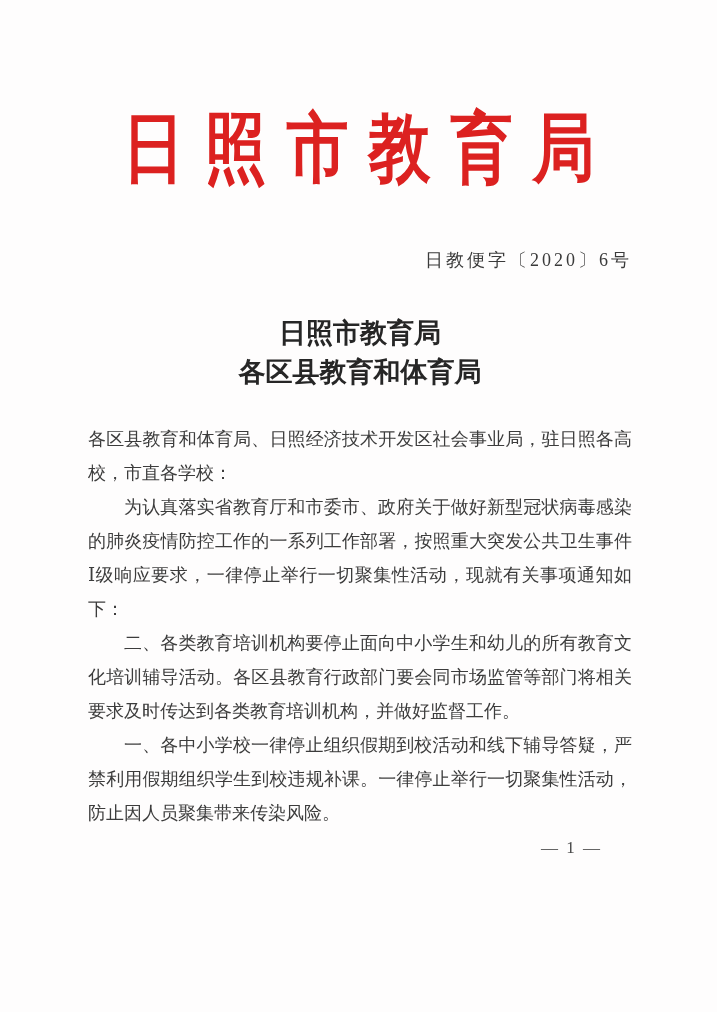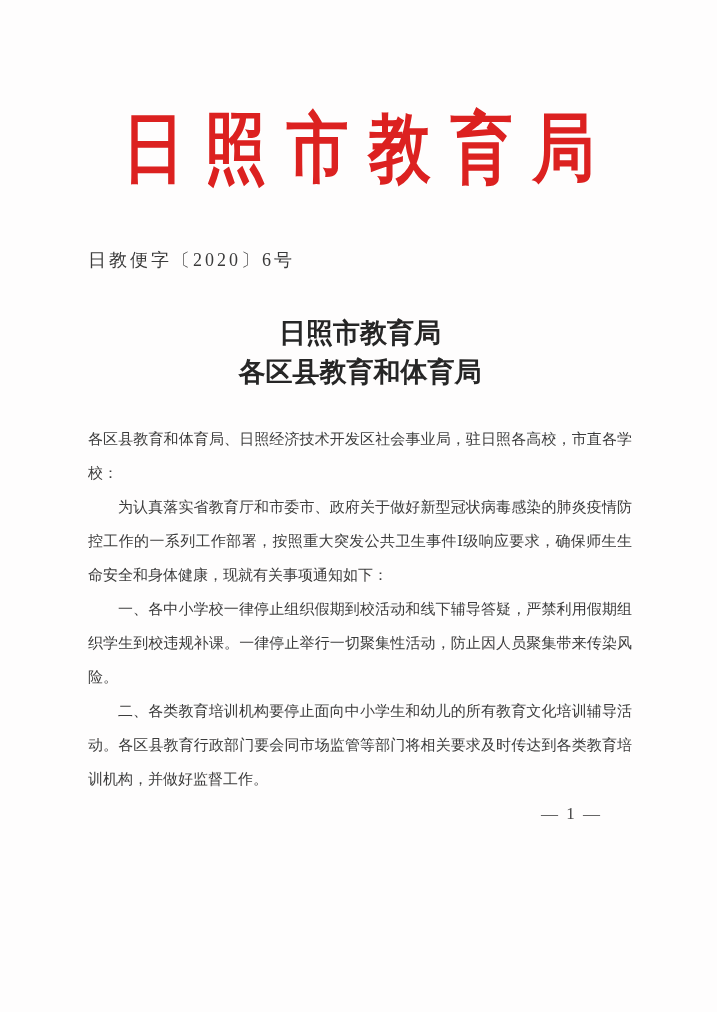--- a/index.html
+++ b/index.html
@@ -35,41 +35,42 @@
     letter-spacing: 20px;
     margin-right: -20px; 
     transform: scaleY(1.22);
     transform-origin: center;
   }
   
   .doc-number {
     margin-top: 54px;
     width: 544px;
     margin-left: 88px;
+    text-align: right;
     font-size: 18px;
     letter-spacing: 3px;
     color: #3a3a3a;
   }
   
   .doc-title {
     margin-top: 42px;
     width: 544px;
     margin-left: 88px;
     text-align: center;
     font-size: 27px;
     font-weight: bold;
     line-height: 39px;
     color: #262626;
   }
   
   .doc-body {
     margin-top: 30px;
     width: 544px;
     margin-left: 88px;
-    font-size: 15px;
+    font-size: 18px;
     line-height: 34px;
     color: #3c3c3c;
     text-align: justify;
     text-justify: inter-ideograph;
   }
   .doc-body p {
     margin: 0;
     text-indent: 2em;
   }
   .doc-body p.no-indent {
@@ -96,20 +97,20 @@
 
   <div class="doc-number">日教便字〔2020〕6号</div>
 
   <div class="doc-title">
     <div>日照市教育局</div>
     <div>各区县教育和体育局</div>
   </div>
 
   <div class="doc-body">
     <p class="no-indent">各区县教育和体育局、日照经济技术开发区社会事业局，驻日照各高校，市直各学校：</p>
-    <p>为认真落实省教育厅和市委市、政府关于做好新型冠状病毒感染的肺炎疫情防控工作的一系列工作部署，按照重大突发公共卫生事件Ⅰ级响应要求，确保师生生命安全和身体健康，现就有关事项通知如下：</p>
+    <p>为认真落实省教育厅和市委市、政府关于做好新型冠状病毒感染的肺炎疫情防控工作的一系列工作部署，按照重大突发公共卫生事件Ⅰ级响应要求，一律停止举行一切聚集性活动，现就有关事项通知如下：</p>
+    <p>二、各类教育培训机构要停止面向中小学生和幼儿的所有教育文化培训辅导活动。各区县教育行政部门要会同市场监管等部门将相关要求及时传达到各类教育培训机构，并做好监督工作。</p>
     <p>一、各中小学校一律停止组织假期到校活动和线下辅导答疑，严禁利用假期组织学生到校违规补课。一律停止举行一切聚集性活动，防止因人员聚集带来传染风险。</p>
-    <p>二、各类教育培训机构要停止面向中小学生和幼儿的所有教育文化培训辅导活动。各区县教育行政部门要会同市场监管等部门将相关要求及时传达到各类教育培训机构，并做好监督工作。</p>
   </div>
 
   <div class="page-number">— 1 —</div>
 
 </div>
 
 </body></html>

